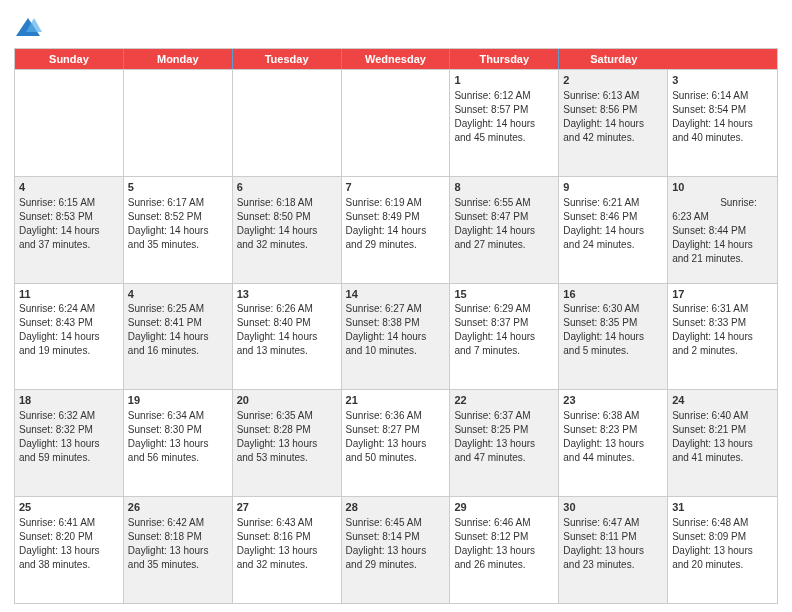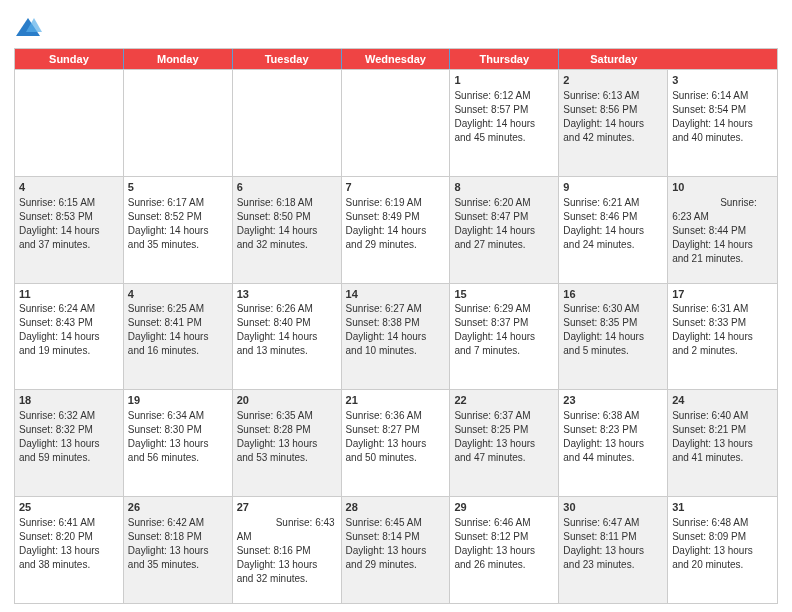--- a/index.html
+++ b/index.html
@@ -175,21 +175,21 @@
 Daylight: 14 hours
 and 35 minutes.</span></div>
           <div class="cal-cell shaded"><span class="day-num">6</span><span class="cell-text" style="white-space: pre-line;">Sunrise: 6:18 AM
 Sunset: 8:50 PM
 Daylight: 14 hours
 and 32 minutes.</span></div>
           <div class="cal-cell"><span class="day-num">7</span><span class="cell-text" style="white-space: pre-line;">Sunrise: 6:19 AM
 Sunset: 8:49 PM
 Daylight: 14 hours
 and 29 minutes.</span></div>
-          <div class="cal-cell shaded"><span class="day-num">8</span><span class="cell-text" style="white-space: pre-line;">Sunrise: 6:20 AM
+          <div class="cal-cell shaded"><span class="day-num">8</span><span class="cell-text" style="white-space: pre-line;">Sunrise: 6:55 AM
 Sunset: 8:47 PM
 Daylight: 14 hours
 and 27 minutes.</span></div>
           <div class="cal-cell"><span class="day-num">9</span><span class="cell-text" style="white-space: pre-line;">Sunrise: 6:21 AM
 Sunset: 8:46 PM
 Daylight: 14 hours
 and 24 minutes.</span></div>
           <div class="cal-cell shaded"><span class="day-num">10</span><span class="cell-text" style="white-space: pre-line; margin-left: 48px;">Sunrise: 6:23 AM
 Sunset: 8:44 PM
 Daylight: 14 hours
@@ -257,21 +257,21 @@
         </div>
         <div class="cal-row">
           <div class="cal-cell"><span class="day-num">25</span><span class="cell-text" style="white-space: pre-line;">Sunrise: 6:41 AM
 Sunset: 8:20 PM
 Daylight: 13 hours
 and 38 minutes.</span></div>
           <div class="cal-cell shaded"><span class="day-num">26</span><span class="cell-text" style="white-space: pre-line;">Sunrise: 6:42 AM
 Sunset: 8:18 PM
 Daylight: 13 hours
 and 35 minutes.</span></div>
-          <div class="cal-cell"><span class="day-num">27</span><span class="cell-text" style="white-space: pre-line; margin-left: 39px;">Sunrise: 6:43 AM
+          <div class="cal-cell"><span class="day-num">27</span><span class="cell-text" style="white-space: pre-line;">Sunrise: 6:43 AM
 Sunset: 8:16 PM
 Daylight: 13 hours
 and 32 minutes.</span></div>
           <div class="cal-cell shaded"><span class="day-num">28</span><span class="cell-text" style="white-space: pre-line;">Sunrise: 6:45 AM
 Sunset: 8:14 PM
 Daylight: 13 hours
 and 29 minutes.</span></div>
           <div class="cal-cell"><span class="day-num">29</span><span class="cell-text" style="white-space: pre-line;">Sunrise: 6:46 AM
 Sunset: 8:12 PM
 Daylight: 13 hours

